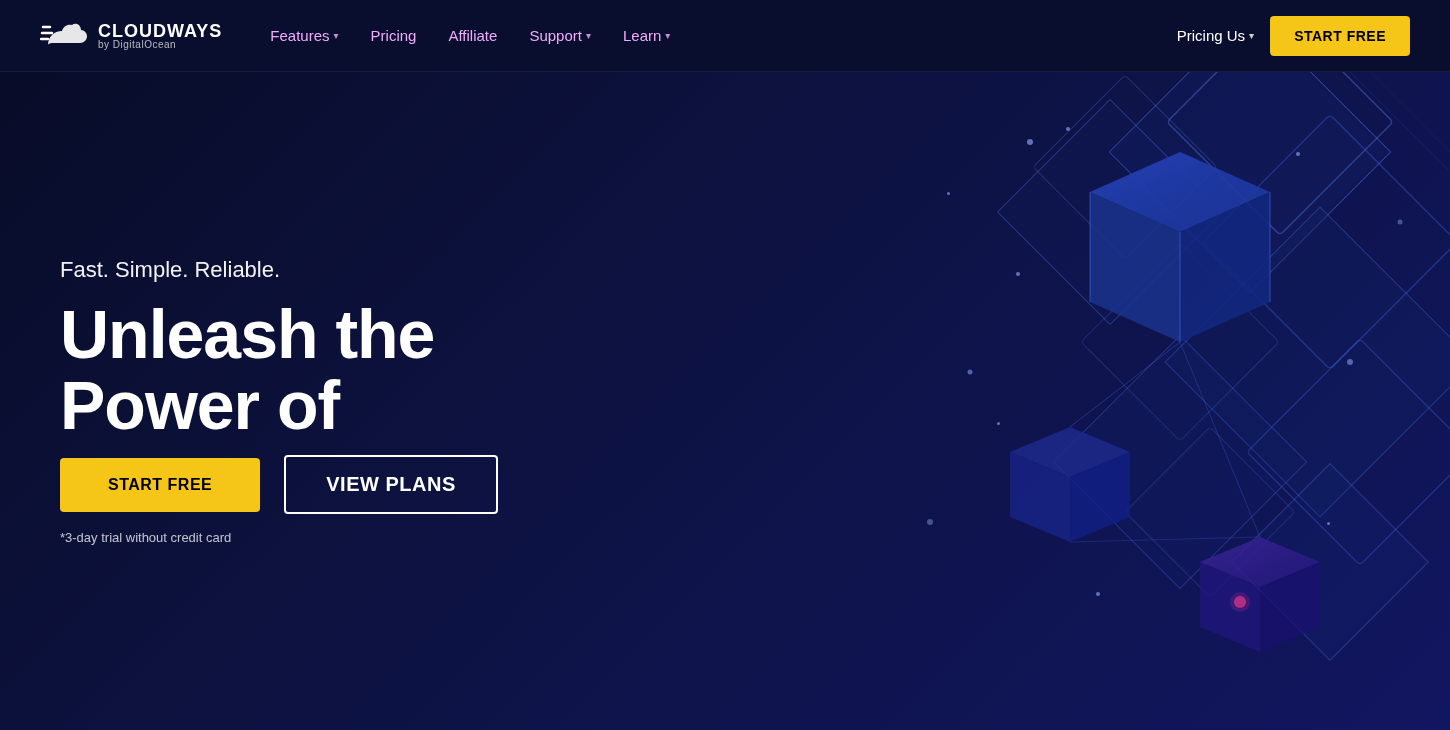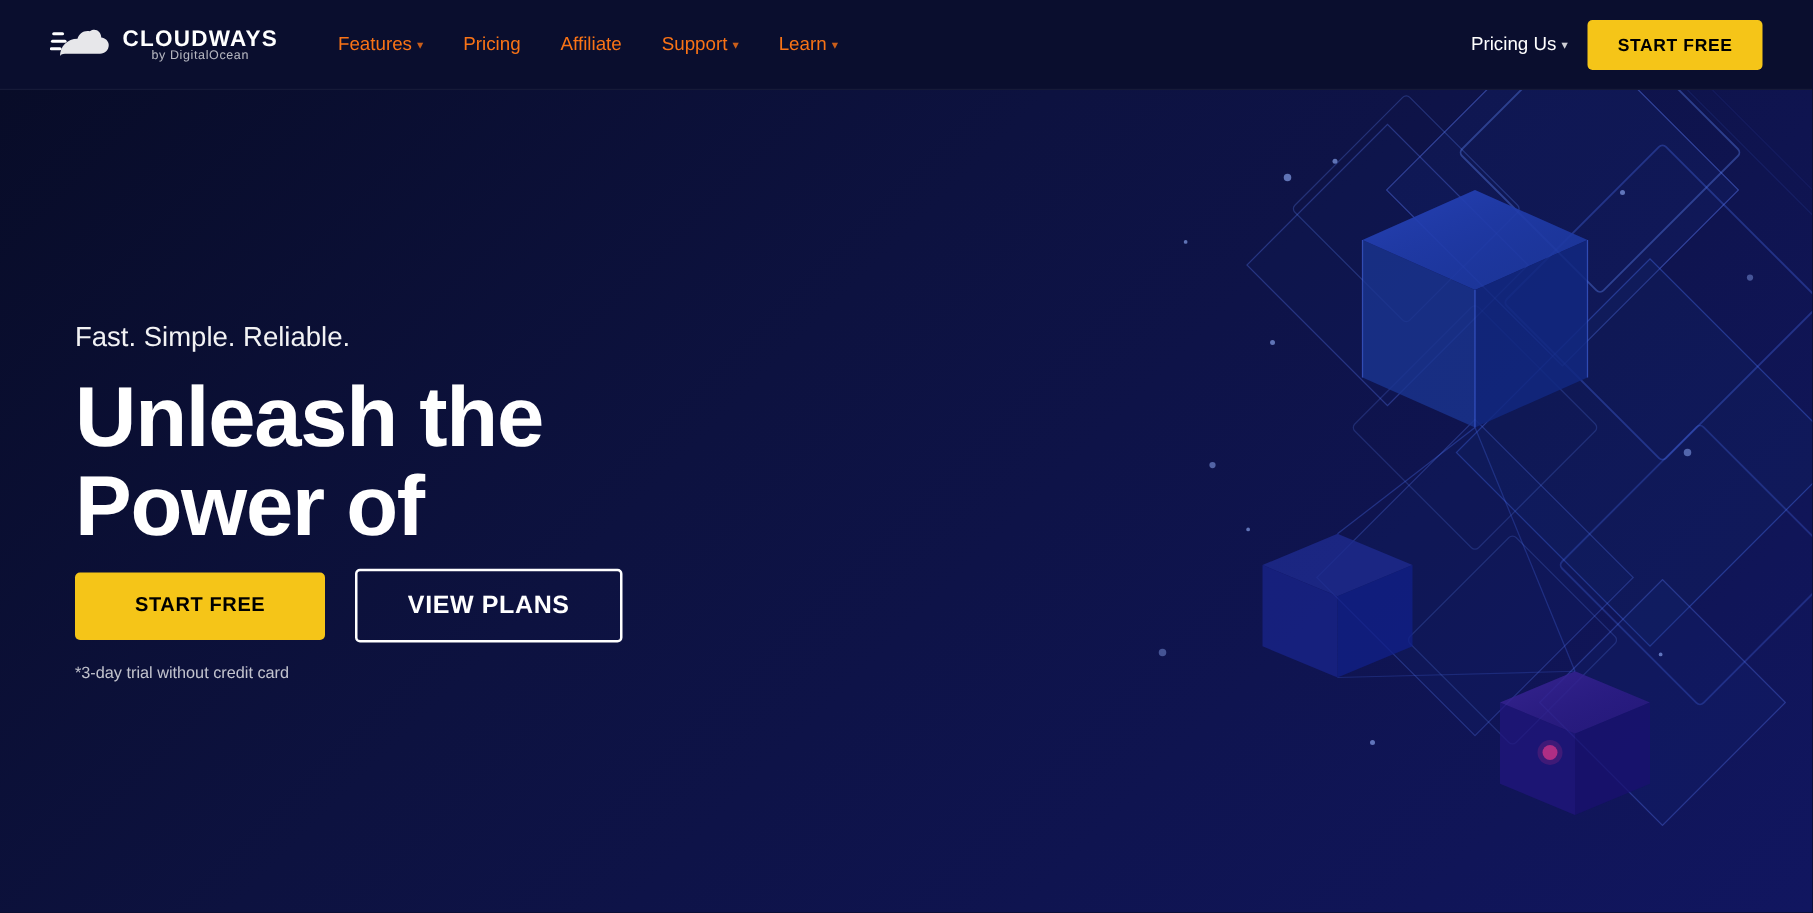--- a/index.html
+++ b/index.html
@@ -41,21 +41,20 @@
 
     .logo-icon {
       width: 48px;
       height: 38px;
     }
 
     .logo-text {
       display: flex;
       flex-direction: column;
       line-height: 1;
-      align-items: center;
     }
 
     .logo-title {
       font-size: 18px;
       font-weight: 800;
       color: #ffffff;
       letter-spacing: 1px;
     }
 
     .logo-sub {
@@ -69,21 +68,21 @@
       align-items: center;
       gap: 8px;
       list-style: none;
     }
 
     .nav-item {
       position: relative;
     }
 
     .nav-link {
-      color: #f97316;
+      color: #f0abfc;
       text-decoration: none;
       font-size: 15px;
       font-weight: 500;
       padding: 8px 12px;
       display: flex;
       align-items: center;
       gap: 4px;
       cursor: pointer;
       white-space: nowrap;
     }

